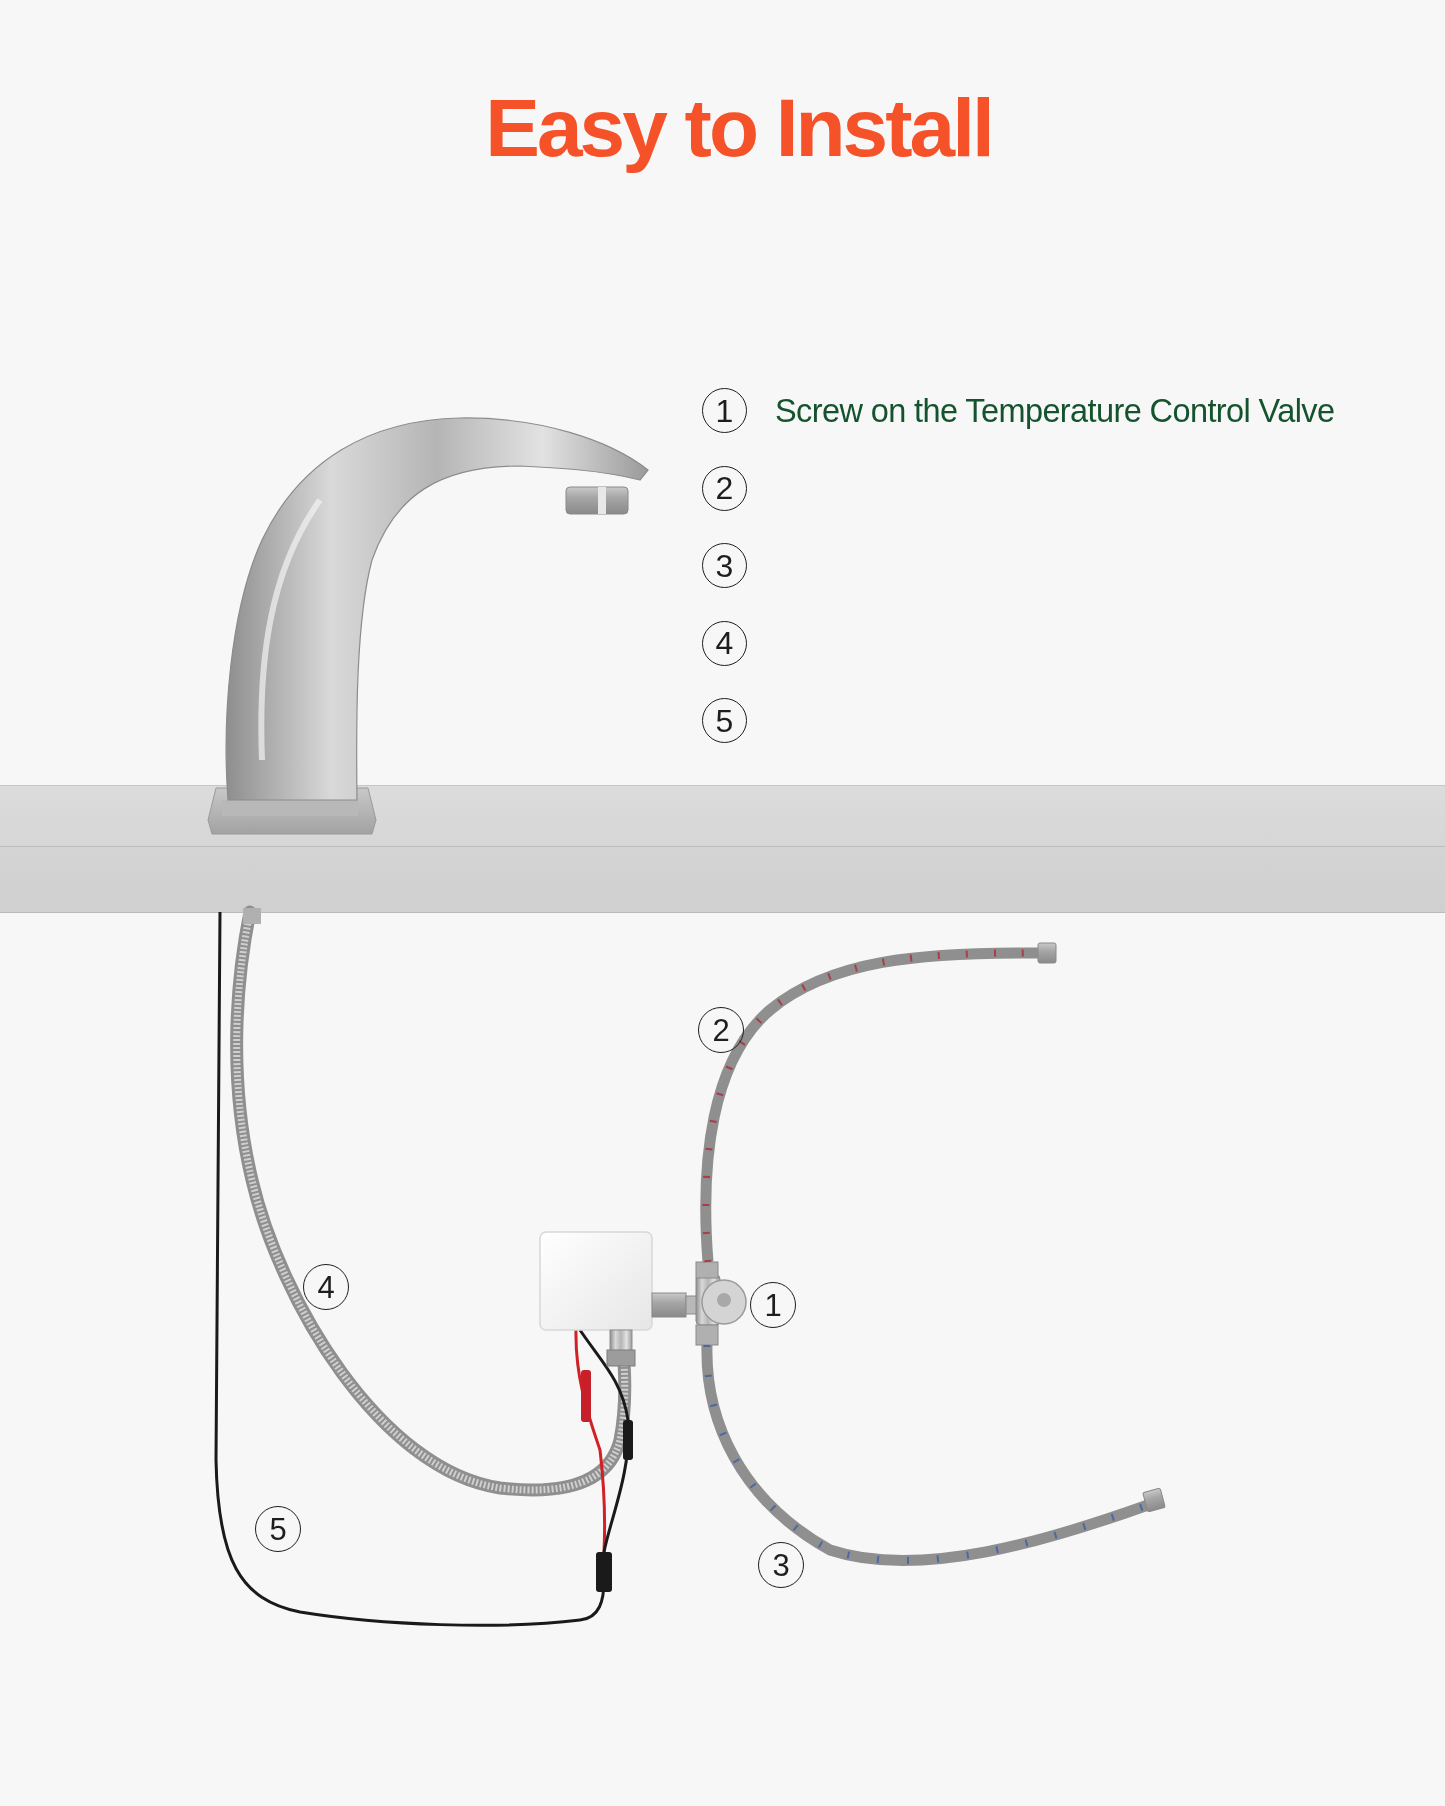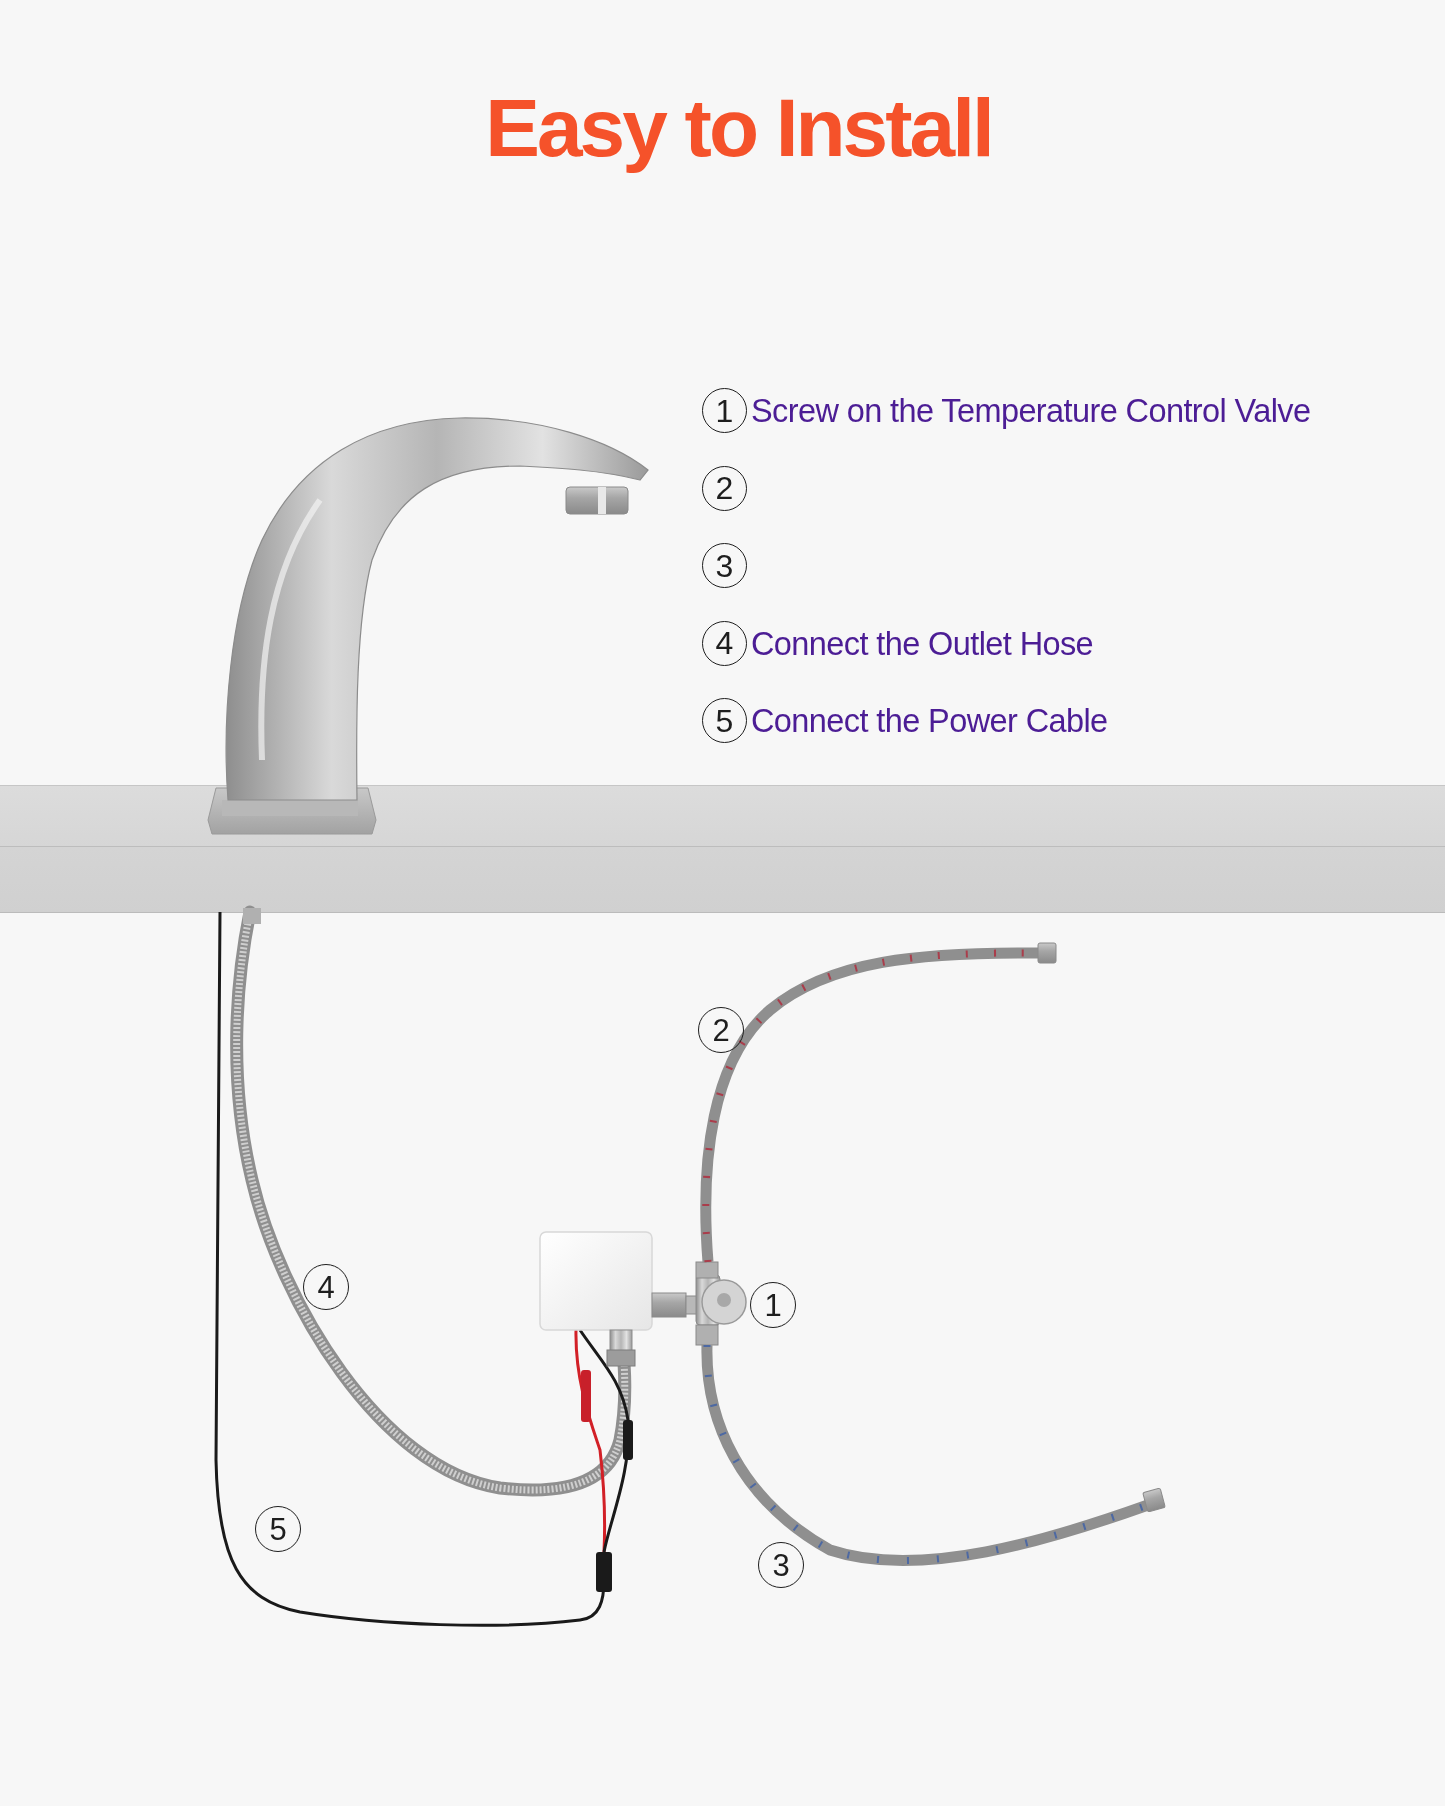--- a/index.html
+++ b/index.html
@@ -6,21 +6,21 @@
   body { width:1445px; height:1806px; background:#f7f7f7; position:relative; overflow:hidden;
          font-family:"Liberation Sans", sans-serif; }
   .title { position:absolute; left:16px; top:78px; width:1445px; text-align:center;
            font-family:"Liberation Sans", sans-serif; font-weight:700; font-size:82px;
            letter-spacing:-3px; line-height:100px; }
   .steps { position:absolute; left:702px; top:388px; }
   .step { height:77.5px; display:flex; align-items:flex-start; }
   .num { width:43px; height:43px; border:1.6px solid #1e1e1e; border-radius:50%;
          display:flex; align-items:center; justify-content:center; box-sizing:content-box;
          font-size:32px; color:#1e1e1e; font-weight:300; line-height:1; }
-  .step-text { margin-left:4px; font-size:32.5px; color:#4c1d95; line-height:46px;
+  .step-text { margin-left:28px; font-size:32.5px; color:#14532d; line-height:46px;
                letter-spacing:-0.6px; white-space:nowrap; }
   .counter-top { position:absolute; left:0; top:785px; width:1445px; height:61px;
                  background:linear-gradient(#dcdcdc,#d6d6d6); border-top:1px solid #c6c6c6; }
   .counter-front { position:absolute; left:0; top:846px; width:1445px; height:65px;
                    background:linear-gradient(#d4d4d4,#d0d0d0); border-top:1.5px solid #bdbdbd;
                    border-bottom:1px solid #bbbbbb; }
   svg.art { position:absolute; left:0; top:0; }
   .callout { position:absolute; width:44px; height:44px; border:1.6px solid #1e1e1e; border-radius:50%;
              display:flex; align-items:center; justify-content:center; font-size:31px; color:#1e1e1e;
              line-height:1; }
@@ -36,25 +36,23 @@
     <span class="step-text">Screw on the Temperature Control Valve</span>
   </div>
   <div class="step">
     <span class="num">2</span>
   </div>
   <div class="step">
     <span class="num">3</span>
   </div>
   <div class="step">
     <span class="num">4</span>
-    <span class="step-text">Connect the Outlet Hose</span>
   </div>
   <div class="step">
     <span class="num">5</span>
-    <span class="step-text">Connect the Power Cable</span>
   </div>
 </div>
 
 <div class="counter-top"></div>
 <div class="counter-front"></div>
 
 <svg class="art" width="1445" height="1806" viewBox="0 0 1445 1806">
   <defs>
     <linearGradient id="chromeV" x1="0" y1="0" x2="1" y2="0">
       <stop offset="0" stop-color="#8e8e8e"></stop>

